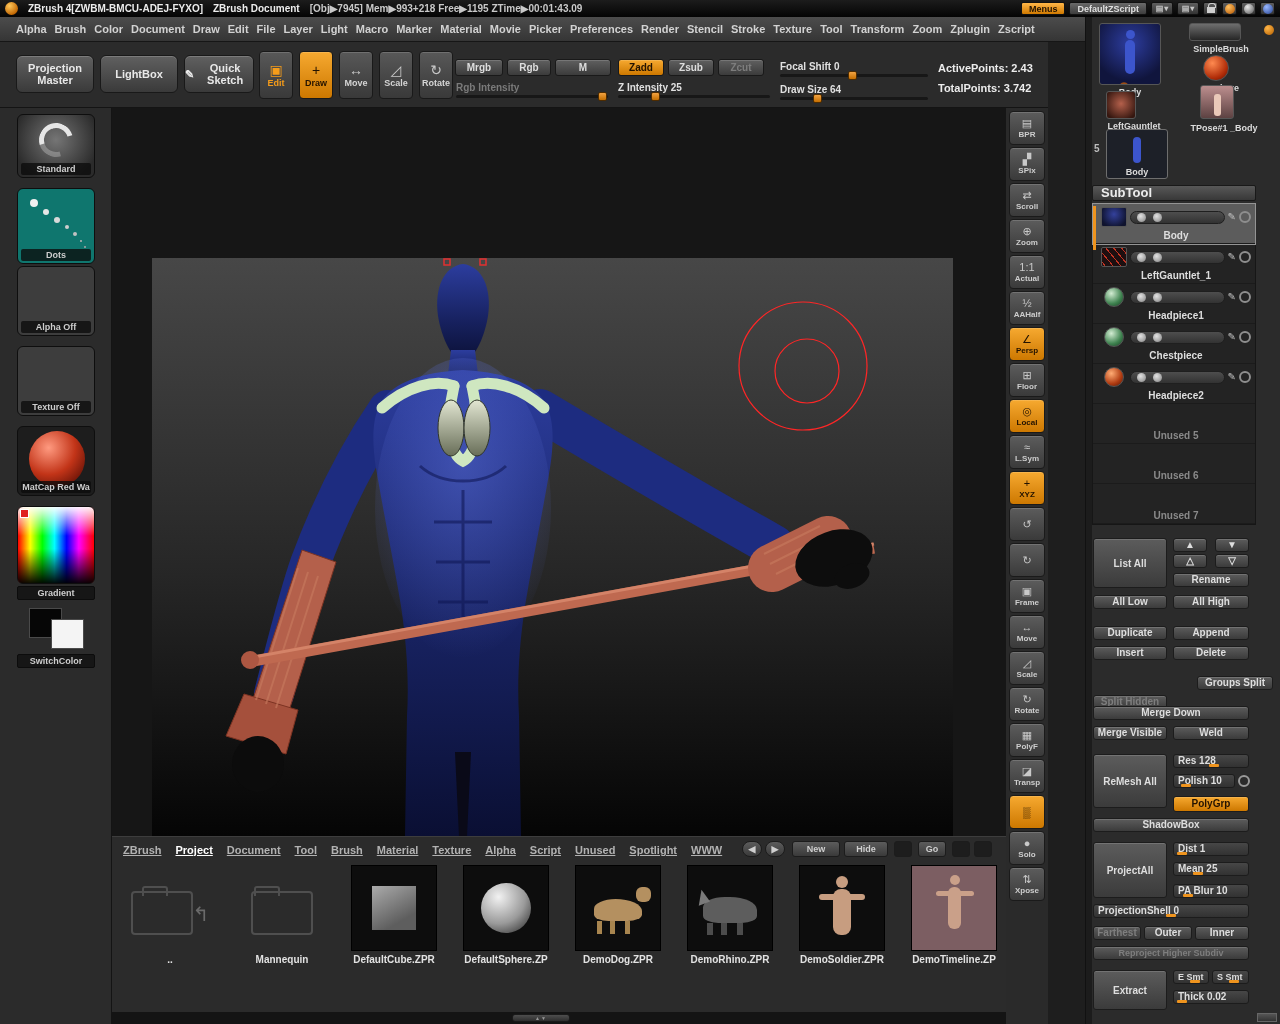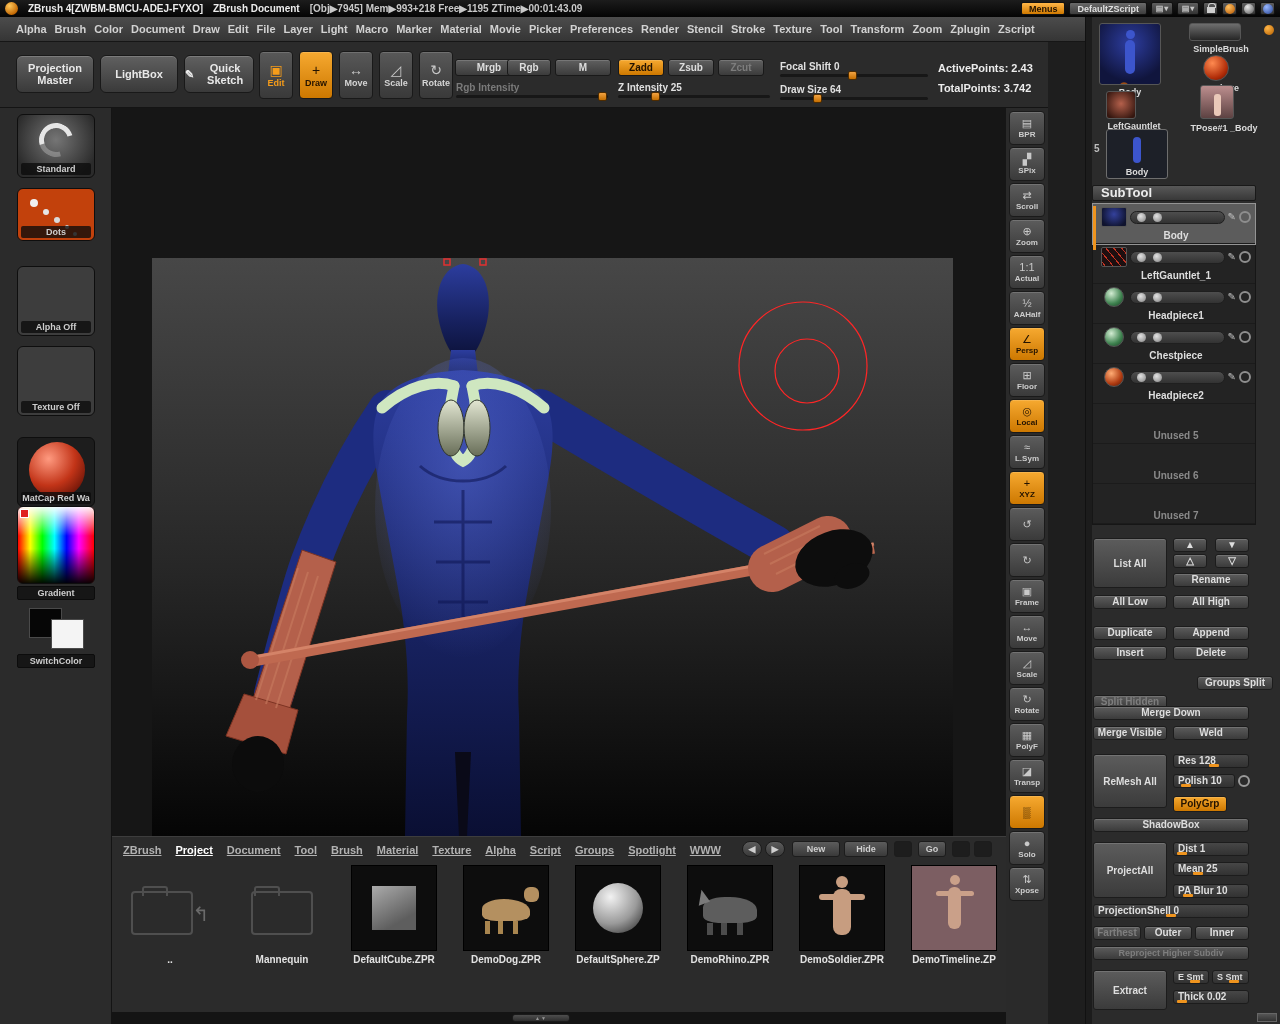--- a/index.html
+++ b/index.html
@@ -39,41 +39,41 @@
 .mode.edit .ic,.mode.edit .lb{color:#f59c1a;}
 .modes .mode:nth-of-type(1){left:0;}
 .modes .mode:nth-of-type(2){left:40px;}
 .modes .mode:nth-of-type(3){left:80px;}
 .modes .mode:nth-of-type(4){left:120px;}
 .modes .mode:nth-of-type(5){left:160px;}
 .chip{position:absolute;top:0;height:17px;border-radius:3px;background:linear-gradient(#606060,#3b3b3b);border:1px solid #191919;box-shadow:inset 0 1px 0 rgba(255,255,255,.15);font-size:10px;font-weight:bold;text-align:center;color:#dedede;line-height:15px;}
 .chip.on{background:linear-gradient(#f6a930,#cd7800);color:#241300;}
 .chip.dim{color:#7d7d7d;}
 .cmodes{position:absolute;left:455px;top:17px;width:160px;height:17px;}
-.cmodes .chip:nth-of-type(1){left:0;width:68px;}
+.cmodes .chip:nth-of-type(1){left:0;width:48px;}
 .cmodes .chip:nth-of-type(2){left:52px;width:44px;}
 .cmodes .chip:nth-of-type(3){left:100px;width:56px;}
 .zmodes{position:absolute;left:618px;top:17px;width:152px;height:17px;}
 .zmodes .chip:nth-of-type(1){left:0;width:46px;}
 .zmodes .chip:nth-of-type(2){left:50px;width:46px;}
 .zmodes .chip:nth-of-type(3){left:100px;width:46px;}
 .sh-label{position:absolute;font-size:10px;font-weight:bold;color:#e0e0e0;white-space:nowrap;}
 .sh-label.dim{color:#7a7a7a;}
 .track{position:absolute;height:3px;background:#171717;border-radius:2px;}
 .knob{position:absolute;top:-3px;width:9px;height:9px;background:linear-gradient(#f2a342,#c46e00);border:1px solid #4f2c00;border-radius:2px;}
 .pts{position:absolute;font-size:11px;font-weight:bold;color:#ececec;white-space:nowrap;}
 
 
 .lefttray{position:absolute;left:0;top:108px;width:112px;height:916px;background:#2b2b2b;border-right:1px solid #141414;}
 .lt-item{position:absolute;left:17px;width:78px;}
 .lt-thumb{width:78px;border-radius:6px;border:1px solid #0e0e0e;position:relative;overflow:hidden;}
 .lt-cap{position:absolute;bottom:2px;left:3px;right:3px;font-size:9px;font-weight:bold;color:#cdcdcd;text-align:center;background:rgba(12,12,12,.78);border-radius:2px;padding:1px 0;white-space:nowrap;overflow:hidden;}
 .brush-thumb{height:64px;background:radial-gradient(circle at 50% 40%,#757575,#2b2b2b 80%);}
 .swirl{width:34px;height:34px;margin:8px auto 0;border:5px solid #e6e6e6;border-radius:50%;border-right-color:transparent;border-bottom-color:rgba(230,230,230,.3);transform:rotate(28deg);}
-.stroke-thumb{height:53px;background:#c2410c;}
+.stroke-thumb{height:76px;background:#0f766e;}
 .stroke-thumb::before{content:"";position:absolute;left:12px;top:10px;width:8px;height:8px;border-radius:50%;background:#f0f0f0;box-shadow:12px 9px 0 -1px #e6e6e6,23px 17px 0 -1px #dadada,33px 24px 0 -2px #cecece,41px 31px 0 -2px #c2c2c2,47px 38px 0 -3px #b6b6b6,51px 44px 0 -3px #a8a8a8;}
 .flat-thumb{height:70px;background:#3d3d3d;}
 .matcap-thumb{height:70px;background:#1d1d1d;}
 .matcap-thumb::before{content:"";position:absolute;left:11px;top:4px;width:56px;height:56px;border-radius:50%;background:radial-gradient(circle at 35% 30%,#ff9a80,#c23418 50%,#570d04 90%);}
 .grad-thumb{height:78px;background:linear-gradient(to bottom,rgba(255,255,255,.95),rgba(255,255,255,0) 38%,rgba(0,0,0,0) 55%,rgba(0,0,0,.95)),linear-gradient(to right,#f00,#ff0 16%,#0f0 32%,#0ff 48%,#00f 64%,#f0f 80%,#f00);}
 .grad-ind{position:absolute;left:2px;top:2px;width:9px;height:9px;background:#e02020;border:1px solid #fff;}
 .sw-wrap{position:relative;height:46px;}
 .sw-black{position:absolute;left:12px;top:2px;width:33px;height:30px;background:#060606;border:1px solid #4a4a4a;}
 .sw-white{position:absolute;left:34px;top:13px;width:33px;height:30px;background:#f4f4f4;border:1px solid #4a4a4a;}
 .sw-label{margin-top:2px;width:78px;background:#161616;border:1px solid #0c0c0c;border-radius:2px;font-size:9px;font-weight:bold;color:#cdcdcd;text-align:center;padding:1px 0;}
@@ -320,21 +320,21 @@
   <div class="lt-item" style="top:158px;">
     <div class="lt-thumb flat-thumb">
       <div class="lt-cap">Alpha Off</div>
     </div>
   </div>
   <div class="lt-item" style="top:238px;">
     <div class="lt-thumb flat-thumb">
       <div class="lt-cap">Texture Off</div>
     </div>
   </div>
-  <div class="lt-item" style="top:318px;margin-top:11px;">
+  <div class="lt-item" style="top:318px;">
     <div class="lt-thumb matcap-thumb">
       <div class="lt-cap">MatCap Red Wa</div>
     </div>
   </div>
   <div class="lt-item" style="top:398px;">
     <div class="lt-thumb grad-thumb">
       <div class="grad-ind"></div>
     </div>
     <div class="sw-label">Gradient</div>
   </div>
@@ -647,21 +647,21 @@
   <div class="st-btn" style="left:87px;top:629px;width:76px;">Delete</div>
   <div class="st-btn dim" style="left:7px;top:659px;width:74px;margin-top:19px;">Split Hidden</div>
   <div class="st-btn" style="left:87px;top:659px;width:76px;margin-left:24px;">Groups Split</div>
   <div class="st-btn" style="left:7px;top:689px;width:156px;">Merge Down</div>
   <div class="st-btn" style="left:7px;top:709px;width:74px;">Merge Visible</div>
   <div class="st-btn" style="left:87px;top:709px;width:76px;">Weld</div>
   <div class="st-btn big" style="left:7px;top:737px;width:74px;height:54px;">ReMesh All</div>
   <div class="st-sld p50" style="left:87px;top:737px;width:76px;">Res 128</div>
   <div class="st-sld p10" style="left:87px;top:757px;width:62px;">Polish 10</div>
   <div class="polish-dot" style="left:152px;top:758px;"></div>
-  <div class="st-btn on" style="left:87px;top:779px;width:54px;height:16px;line-height:14px;">PolyGrp</div>
+  <div class="st-btn on" style="left:87px;top:779px;width:76px;height:16px;line-height:14px;">PolyGrp</div>
   <div class="st-btn" style="left:7px;top:801px;width:156px;">ShadowBox</div>
   <div class="st-btn big" style="left:7px;top:825px;width:74px;height:56px;">ProjectAll</div>
   <div class="st-sld" style="left:87px;top:825px;width:76px;">Dist 1</div>
   <div class="st-sld p25" style="left:87px;top:845px;width:76px;">Mean 25</div>
   <div class="st-sld p10" style="left:87px;top:867px;width:76px;">PA Blur 10</div>
   <div class="st-sld p50" style="left:7px;top:887px;width:156px;">ProjectionShell 0</div>
   <div class="st-btn dim" style="left:7px;top:909px;width:48px;">Farthest</div>
   <div class="st-btn" style="left:58px;top:909px;width:48px;">Outer</div>
   <div class="st-btn" style="left:109px;top:909px;width:54px;">Inner</div>
   <div class="st-btn dim" style="left:7px;top:929px;width:156px;font-size:9px;">Reproject Higher Subdiv</div>
@@ -676,21 +676,21 @@
 
   <div class="lb-tab">ZBrush</div>
       <div class="lb-tab active">Project</div>
       <div class="lb-tab">Document</div>
       <div class="lb-tab">Tool</div>
       <div class="lb-tab">Brush</div>
       <div class="lb-tab">Material</div>
       <div class="lb-tab">Texture</div>
       <div class="lb-tab">Alpha</div>
       <div class="lb-tab">Script</div>
-      <div class="lb-tab">Groups</div>
+      <div class="lb-tab">Unused</div>
       <div class="lb-tab">Spotlight</div>
       <div class="lb-tab">WWW</div>
     </div>
   <div class="lb-nav" style="left:630px;width:20px;">◀</div>
   <div class="lb-nav" style="left:653px;width:20px;">▶</div>
   <div class="lb-nav rect" style="left:680px;width:48px;">New</div>
   <div class="lb-nav rect" style="left:732px;width:44px;">Hide</div>
   <div class="lb-nav rect darkbox" style="left:782px;width:18px;"></div>
   <div class="lb-nav rect" style="left:806px;width:28px;">Go</div>
   <div class="lb-nav rect darkbox" style="left:840px;width:18px;"></div>
@@ -709,32 +709,32 @@
           <div class="lb-deco"></div>
         </div>
         <div class="lb-label">Mannequin</div>
       </div>
       <div class="lb-tile cube">
         <div class="lb-art">
           <div class="lb-deco"></div>
         </div>
         <div class="lb-label">DefaultCube.ZPR</div>
       </div>
+      <div class="lb-tile sphere">
+        <div class="lb-art">
+          <div class="lb-deco"></div>
+        </div>
+        <div class="lb-label">DefaultSphere.ZP</div>
+      </div>
       <div class="lb-tile dog">
         <div class="lb-art">
           <div class="lb-deco"></div>
         </div>
         <div class="lb-label">DemoDog.ZPR</div>
       </div>
-      <div class="lb-tile sphere">
-        <div class="lb-art">
-          <div class="lb-deco"></div>
-        </div>
-        <div class="lb-label">DefaultSphere.ZP</div>
-      </div>
       <div class="lb-tile rhino">
         <div class="lb-art">
           <div class="lb-deco"></div>
         </div>
         <div class="lb-label">DemoRhino.ZPR</div>
       </div>
       <div class="lb-tile soldier">
         <div class="lb-art">
           <div class="lb-deco"></div>
         </div>

